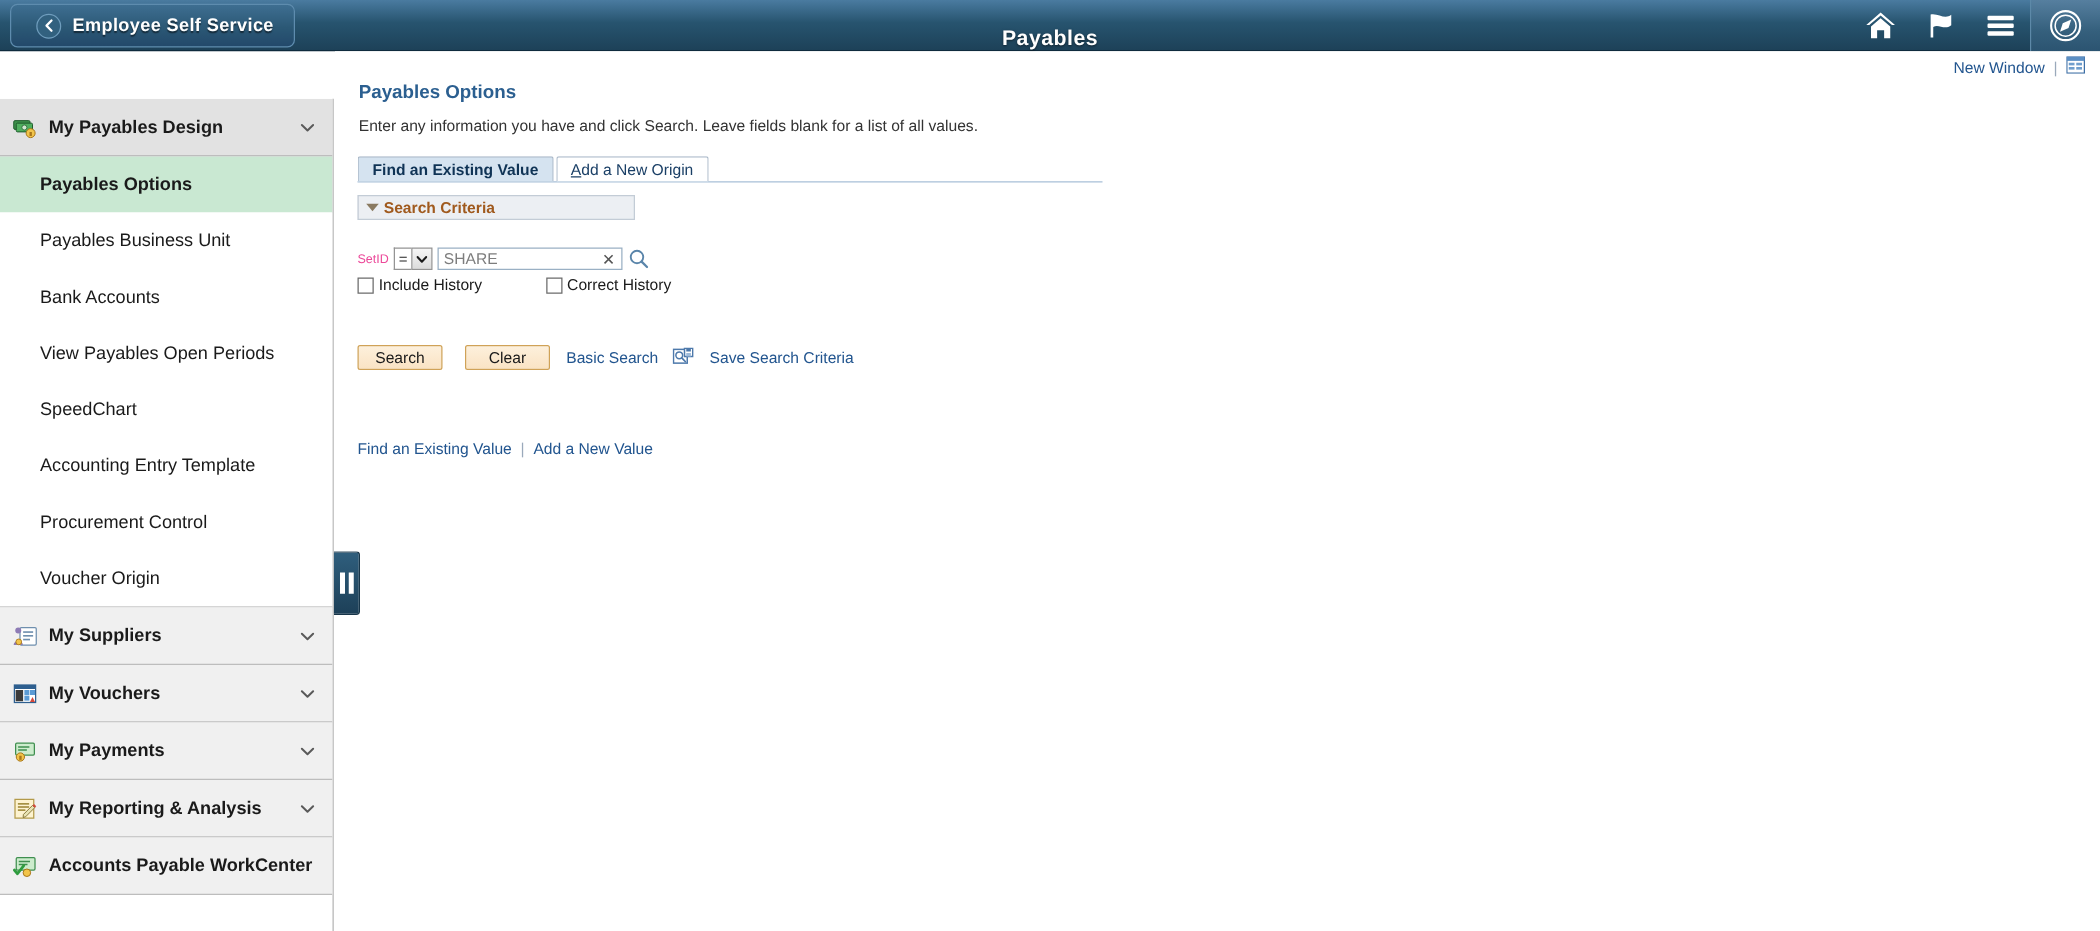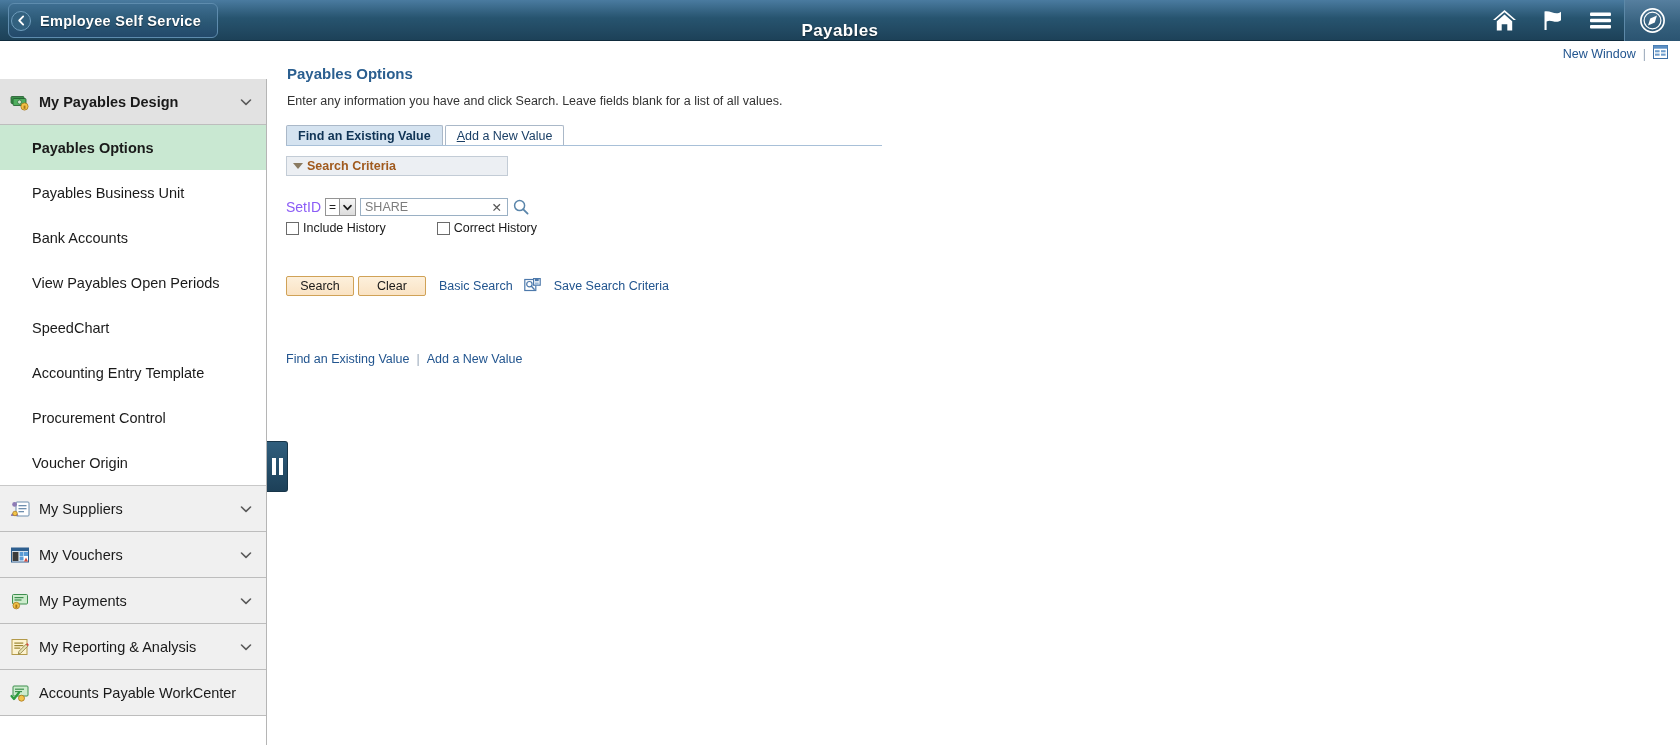--- a/index.html
+++ b/index.html
@@ -14,21 +14,21 @@
   
   .header {
     position: absolute; top: 0; left: 0;
     width: 1680px; height: 41px;
     background: linear-gradient(to bottom, #4a7ba0 0%, #27546f 45%, #1d4158 100%);
     border-bottom: 1px solid #0f2b3d;
   }
   .back-btn {
     position: absolute; left: 8px; top: 3px;
     height: 35px;
-    padding: 0 16px 0 2px;
+    padding: 0 16px 0 20px;
     display: flex; align-items: center; gap: 9px;
     background: linear-gradient(to bottom, #3e6e91 0%, #2b5875 55%, #23496b 100%);
     border: 1px solid #5e8cae;
     border-radius: 6px;
     color: #ffffff;
     font-size: 14.5px; font-weight: bold;
     letter-spacing: 0.3px;
     text-shadow: 0 1px 1px rgba(0,0,0,.5);
     cursor: pointer;
   }
@@ -80,21 +80,21 @@
   }
   .grp-header {
     height: 46px;
     display: flex; align-items: center;
     padding: 0 12px 0 10px;
     background: #e2e2e2;
     border-bottom: 1px solid #bdbdbd;
     cursor: pointer;
     position: relative;
   }
-  .grp-header.plain { background: #f0f0f0; }
+  .grp-header.plain { background: #f0f0f0; font-weight: bold; }
   .grp-icon {
     width: 20px; height: 20px; flex: none;
     margin-right: 9px;
     position: relative;
   }
   .grp-icon svg { display: block; }
   .grp-label {
     font-size: 14.5px;
     color: #1a1a1a;
     flex: 1;
@@ -223,22 +223,22 @@
     font-size: 12.5px; font-weight: bold;
     color: #a05a1e;
   }
 
   
   .field-row {
     position: absolute; left: 18px; top: 157px;
     display: flex; align-items: center; gap: 0;
   }
   .field-label {
-    font-size: 14px;
-    color: #8b5cf6;
+    font-size: 10px;
+    color: #ec4899;
     margin-right: 4px;
   }
   .op-box {
     width: 14px; height: 18px;
     border: 1px solid #949494;
     border-right: none;
     background: #ffffff;
     font-size: 12px;
     color: #222;
     display: flex; align-items: center; justify-content: center;
@@ -309,21 +309,21 @@
     padding: 0 10px;
     background: linear-gradient(to bottom, #fdf0dc 0%, #fae3c4 100%);
     border: 1px solid #d0a257;
     border-radius: 2px;
     font-family: "Liberation Sans", sans-serif;
     font-size: 12.5px;
     color: #1a1a1a;
     cursor: pointer;
     display: flex; align-items: center; justify-content: center;
   }
-  .btn + .btn { margin-left: 4px; }
+  .btn + .btn { margin-left: 18px; }
   .actions .link { margin-left: 13px; font-size: 12.5px; }
   .save-icon { margin-left: 11px; width: 17px; height: 17px; cursor: pointer; }
   .save-icon svg { display: block; }
 
   .bottom-links {
     position: absolute; left: 18px; top: 311px;
     display: flex; align-items: center; gap: 7px;
     font-size: 12.5px;
   }
 </style>
@@ -536,21 +536,21 @@
 
   <div class="page-title">Payables Options</div>
   <div class="instructions">Enter any information you have and click Search. Leave fields blank for a list of all values.</div>
 
   <div class="tabs">
     <div class="tab active">
       <span>Find an Existing Value</span>
     </div>
     <div class="tab inactive">
       <span class="ak">A</span>
-        <span>dd a New Value</span>
+        <span>dd a New Origin</span>
     </div>
   </div>
 
   <div class="crit-header">
     <span class="tri"></span>
     <span class="txt">Search Criteria</span>
   </div>
 
   <div class="field-row">
     <span class="field-label">SetID</span>

